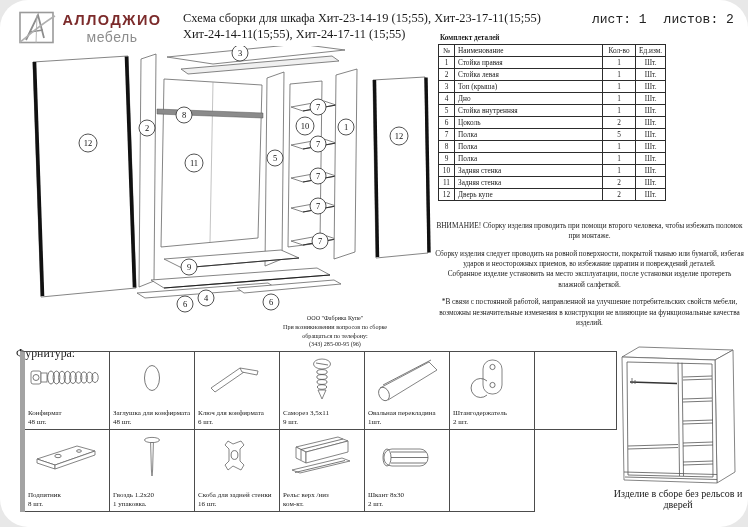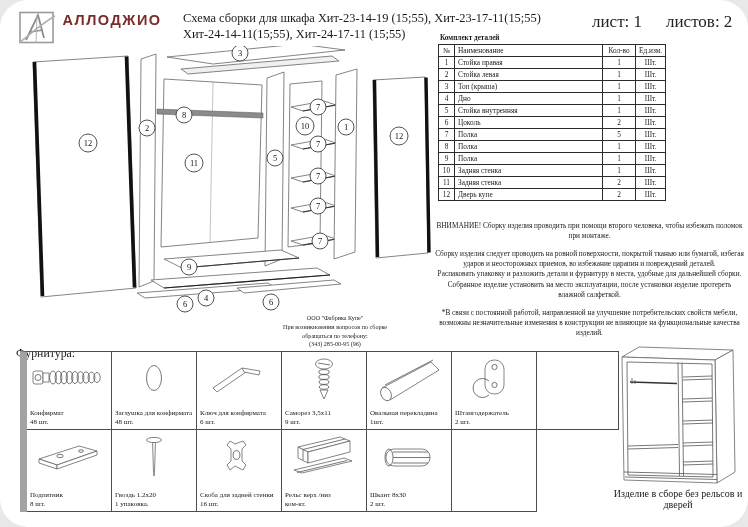--- a/index.html
+++ b/index.html
@@ -9,21 +9,21 @@
     font-family:"Liberation Serif", serif; color:#1a1a1a; overflow:hidden;
     margin:0 auto;
     border-radius:28px;
   }
   
   .logo-box { position:absolute; left:19px; top:11px; width:37px; height:33px; }
   .brand { position:absolute; left:60px; top:13px; width:104px; text-align:center; font-family:"Liberation Sans", sans-serif; }
   .brand .name { color:#7c2b2b; font-weight:bold; font-size:14.5px; letter-spacing:1.5px; line-height:1.1; }
   .brand .sub  { color:#8d8d8d; font-size:14px; letter-spacing:.5px; line-height:1.15; }
   .doc-title { position:absolute; left:183px; top:10px; width:390px; font-size:12.4px; line-height:1.32; }
-  .sheet-info { position:absolute; left:592px; top:12px; width:150px; font-family:Liberation Serif, serif; font-size:17px; color:#222; display:flex; gap:24px; }
+  .sheet-info { position:absolute; left:592px; top:12px; width:150px; font-family:Liberation Mono, monospace; font-size:13px; color:#222; display:flex; gap:17px; }
   
   .tbl-title { position:absolute; left:440px; top:34px; font-size:7.2px; font-weight:bold; }
   table.parts { position:absolute; left:438px; top:44px; border-collapse:collapse; font-size:7.3px; }
   table.parts th, table.parts td { border:1px solid #2c2c2c; padding:1px 3px; height:11.3px; font-weight:normal; }
   table.parts th { font-size:7.3px; }
   .c-num  { width:16px; text-align:center; }
   .c-name { width:148px; text-align:left; }
   .c-qty  { width:33px; text-align:center; }
   .c-unit { width:30px; text-align:center; }
   table.parts thead th { border-bottom:1.6px solid #2c2c2c; }
@@ -31,21 +31,21 @@
   .notices { position:absolute; left:434px; top:221px; width:311px; font-size:7.3px; line-height:1.42;text-align:center; }
   .notices p { margin-bottom:7px; }
   .notices .tight { margin-bottom:0; }
   
   .diagram { position:absolute; left:22px; top:46px; }
   .lbl-circle { fill:#ffffff; stroke:#3f3f3f; stroke-width:0.9; }
   .lbl-text { font-family:"Liberation Serif", serif; font-size:8.5px; fill:#111; text-anchor:middle; }
   .manufacturer { position:absolute; left:245px; top:314px; width:180px; text-align:center; font-size:6.1px; line-height:1.45; color:#222; }
   
   .furn-title { position:absolute; left:16px; top:346px; font-size:11.8px; }
-  .furn-grid { position:absolute; left:20px; top:351px; display:grid; grid-template-columns:85px 85px 85px 85px 85px 85px 82px; grid-template-rows:78px 82px; border-left:7px solid #a3a3a3; border-top:1px solid #4c4c4c; }
+  .furn-grid { position:absolute; left:20px; top:351px; display:grid; grid-template-columns:85px 85px 85px 85px 85px 85px 82px; grid-template-rows:78px 82px; border-left:5px solid #a3a3a3; border-top:1px solid #4c4c4c; }
   .furn-cell { position:relative; border-right:1px solid #4c4c4c; border-bottom:1px solid #4c4c4c; }
   .furn-cell .ic { position:absolute; left:0; top:2px; width:100%; text-align:center; }
   .furn-cell .lbl { position:absolute; left:3px; bottom:2px; right:2px; font-size:7px; line-height:1.28; }
   
   .assembled { position:absolute; left:615px; top:341px; }
   .assembled-caption { position:absolute; left:608px; top:488px; width:140px; text-align:center; font-size:10px; }
   svg .ln { stroke:#555; stroke-width:0.8; fill:none; }
   svg .pc { fill:#ffffff; stroke:#666; stroke-width:0.8; }
 </style>
 </head>
@@ -55,20 +55,21 @@
 
   <svg class="logo-box" viewBox="0 0 37 33">
     <rect x="1" y="1.5" width="33" height="30" fill="none" stroke="#9a9a9a" stroke-width="1.6"></rect>
     <path d="M7,29 L19,4 L25,27" fill="none" stroke="#8d8d8d" stroke-width="1.8"></path>
     <path d="M11,21 L24,19" fill="none" stroke="#8d8d8d" stroke-width="1.5"></path>
     <path d="M1,31 C10,24 25,11 36,5" fill="none" stroke="#b0b0b0" stroke-width="1.6"></path>
     <path d="M18,4 L17,32" fill="none" stroke="#aeaeae" stroke-width="0.9"></path>
   </svg>
   <div class="brand">
     <div class="name">АЛЛОДЖИО</div>
+    <div class="sub">мебель</div>
   </div>
   <div class="doc-title">
     <div>Схема сборки для шкафа Хит-23-14-19 (15;55), Хит-23-17-11(15;55)</div>
     <div>Хит-24-14-11(15;55), Хит-24-17-11 (15;55)</div>
   </div>
   <div class="sheet-info">
     <span>лист: 1</span>
     <span>листов: 2</span>
   </div>
 
@@ -154,21 +155,20 @@
           <td class="c-name">Дверь купе</td>
           <td class="c-qty">2</td>
           <td class="c-unit">Шт.</td>
         </tr>
     </tbody>
   </table>
 
   <div class="notices">
     <p>ВНИМАНИЕ! Сборку изделия проводить при помощи второго человека, чтобы избежать поломок при монтаже.</p>
     <p class="tight">Сборку изделия следует проводить на ровной поверхности, покрытой тканью или бумагой, избегая ударов и неосторожных приемов, во избежание царапин и повреждений деталей.</p>
-    <p class="tight">Распаковать упаковку и разложить детали и фурнитуру в места, удобные для дальнейшей сборки.</p>
     <p>Собранное изделие установить на место эксплуатации, после установки изделие протереть влажной салфеткой.</p>
     <p>*В связи с постоянной работой, направленной на улучшение потребительских свойств мебели, возможны незначительные изменения в конструкции не влияющие на функциональные качества изделий.</p>
   </div>
 
   <svg class="diagram" width="412" height="272" viewBox="22 46 412 272">
 
     <g>
       <polygon class="pc" points="33,62 128,56 136,288 41,297"></polygon>
       <line x1="34.5" y1="62" x2="42.5" y2="296" stroke="#111" stroke-width="3.6"></line>
       <line x1="126.5" y1="56.5" x2="134.5" y2="287.5" stroke="#111" stroke-width="3.6"></line>

